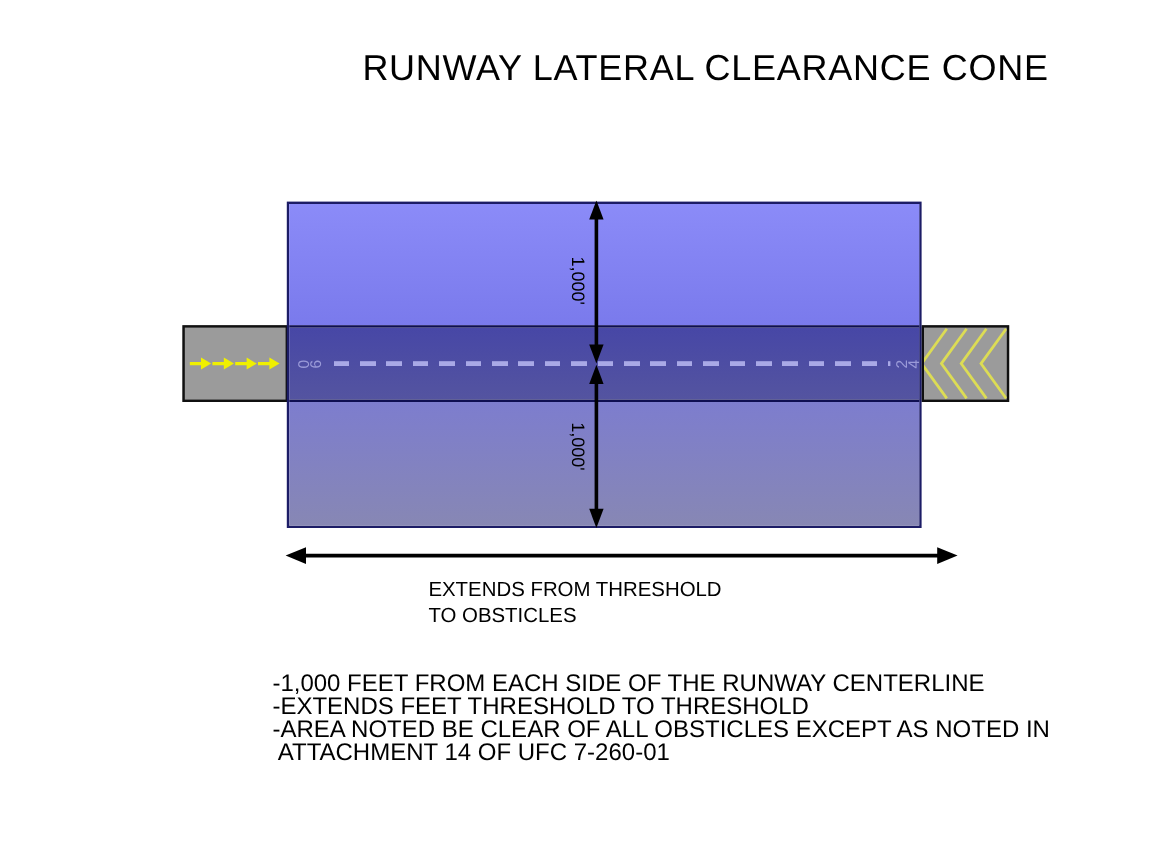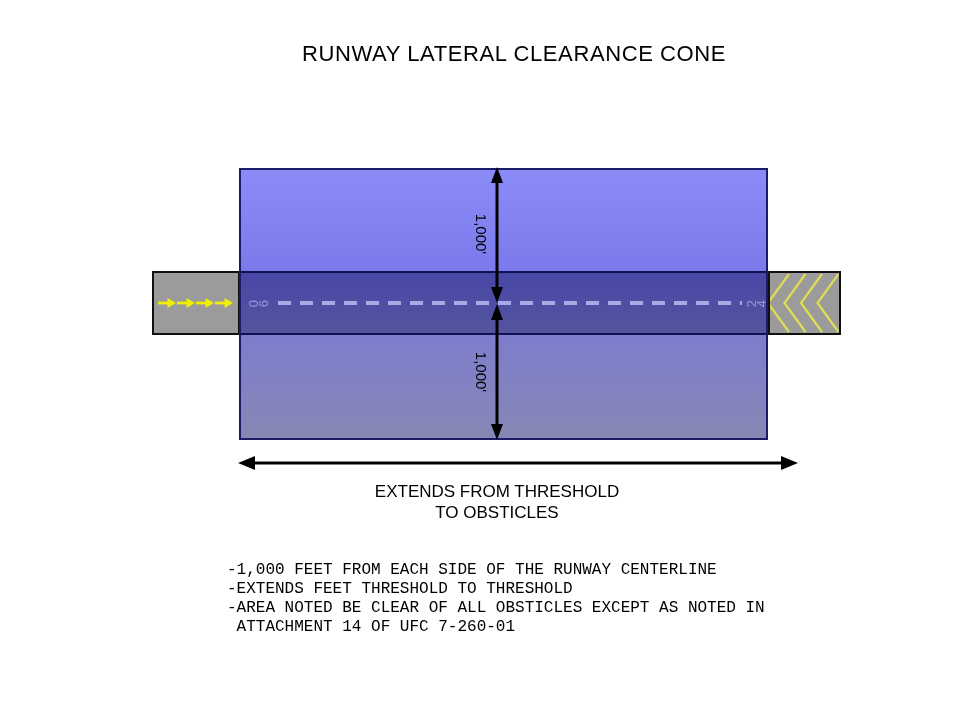--- a/index.html
+++ b/index.html
@@ -3,21 +3,21 @@
 <meta charset="utf-8">
 <style>
   html,body{margin:0;padding:0;background:#fff;}
   .stage{
     position:relative;width:960px;height:720px;background:#ffffff;overflow:hidden;
     font-family:"Liberation Sans",sans-serif;color:#000;
   }
   
   .title{
     position:absolute;left:302px;top:41px;margin:0;
-    font-size:22px;font-weight:400;letter-spacing:.6px;white-space:nowrap;
+    font-size:30px;font-weight:400;letter-spacing:.6px;white-space:nowrap;
   }
   
   .stub{
     position:absolute;top:271px;height:64px;background:#9b9b9b;
     border:2px solid #101010;box-sizing:border-box;
   }
   .stub-left{left:152px;width:88px;}
   .stub-right{left:768px;width:73px;}
   .stub svg{position:absolute;}
   
@@ -48,24 +48,24 @@
   
   .varrow{position:absolute;}
   .vlabel{position:absolute;width:0;height:0;}
   .vlabel span{
     position:absolute;white-space:nowrap;font-size:15px;font-weight:400;
     transform:translate(-50%,-50%) rotate(90deg);display:block;
   }
   .harrow{position:absolute;left:237px;top:454px;}
   
   .extent-caption{
-    position:absolute;left:357px;top:481px;width:280px;text-align:center;
+    position:absolute;left:357px;top:481px;width:280px;text-align:left;
     font-size:17px;line-height:21px;font-weight:400;
   }
-  .notes{position:absolute;left:227px;top:561px;font-size:16px;line-height:19px;font-family:Liberation Mono, monospace;}
+  .notes{position:absolute;left:227px;top:561px;font-size:20px;line-height:19px;}
   .notes div{white-space:pre;}
 </style>
 </head>
 <body>
 
 <div class="stage">
 
   <h1 class="title">RUNWAY LATERAL CLEARANCE CONE</h1>
 
   <div class="stub stub-left">

